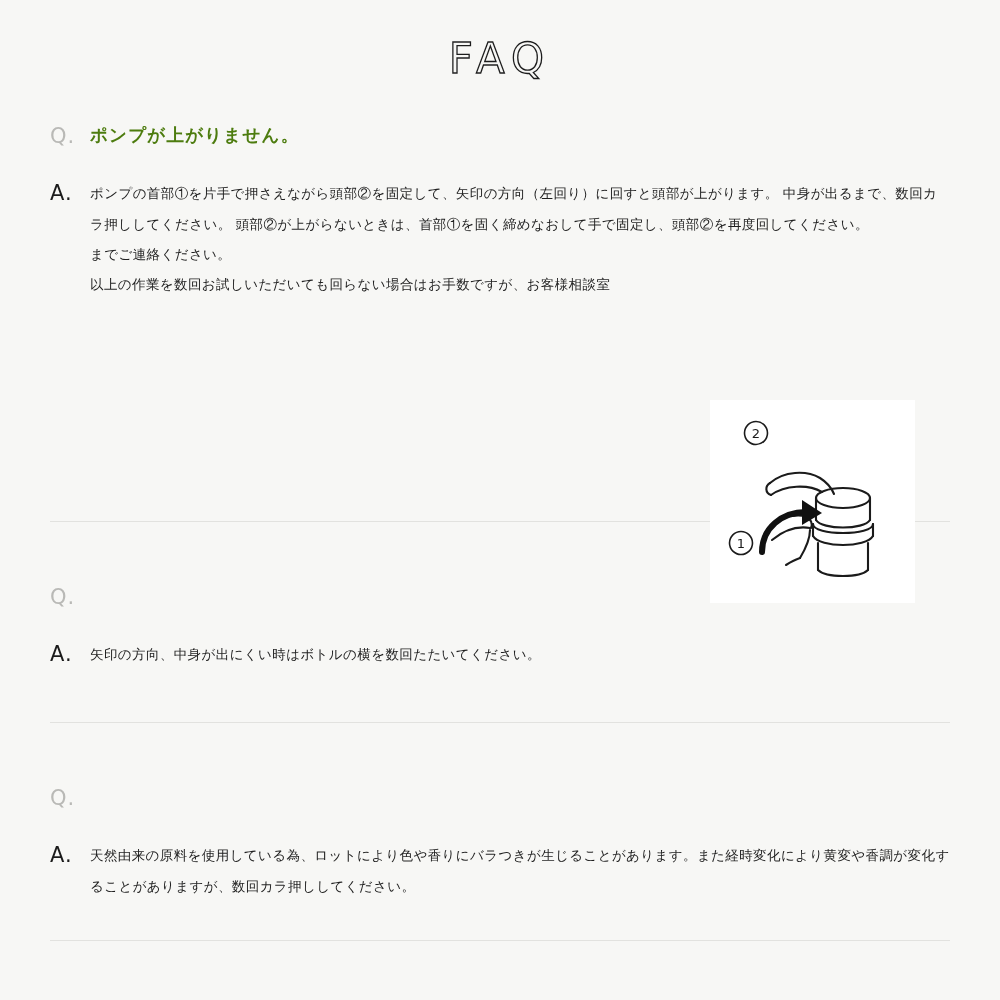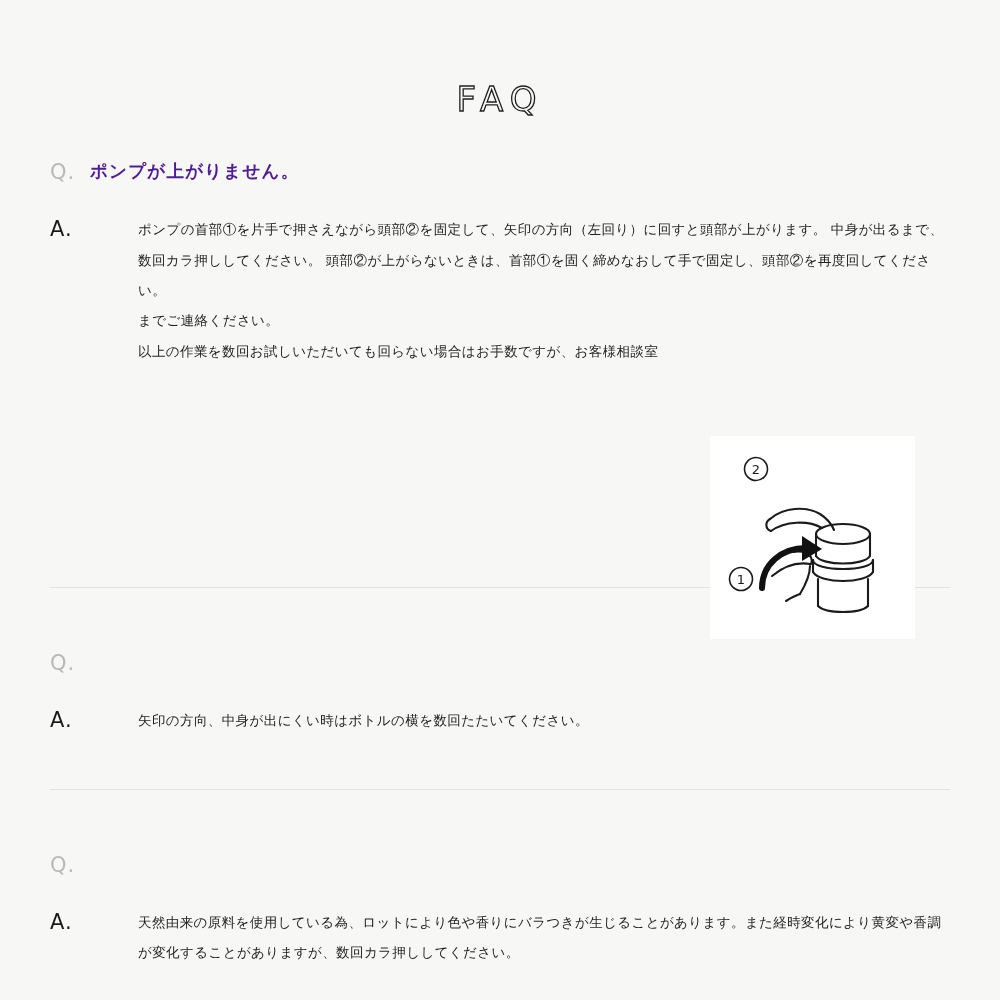--- a/index.html
+++ b/index.html
@@ -21,28 +21,27 @@
     box-sizing: border-box;
   }
   
   .title-wrap {
     text-align: center;
     padding-top: 34px;
   }
   .faq-title {
     display: inline-block;
     font-family: "DejaVu Sans", sans-serif;
-    font-size: 34px;
+    font-size: 42px;
     letter-spacing: 7px;
     font-weight: 400;
     color: #f7f7f5;
     -webkit-text-stroke: 1.4px #1c1c1c;
     text-shadow:
       -1px 0 #1c1c1c, 1px 0 #1c1c1c, 0 -1px #1c1c1c, 0 1px #1c1c1c;
-    margin-top: 45px;
   }
   
   .faq-title {
     color: transparent;
     text-shadow: none;
   }
   
   .qa-list {
     margin-top: 40px;
   }
@@ -61,21 +60,21 @@
     letter-spacing: 1px;
     width: 40px;
     flex: 0 0 40px;
     line-height: 1.2;
     padding-top: 1px;
   }
   .q-text {
     font-size: 17.5px;
     font-weight: bold;
     letter-spacing: 1.2px;
-    color: #4c1d95;
+    color: #4d7c0f;
     line-height: 1.4;
   }
   .a-row {
     display: flex;
     align-items: flex-start;
     margin-top: 30px;
   }
   .a-mark {
     font-family: "DejaVu Sans", sans-serif;
     font-size: 21px;
@@ -85,21 +84,20 @@
     flex: 0 0 40px;
     line-height: 1.4;
     font-weight: 500;
   }
   .a-text {
     font-size: 13.5px;
     line-height: 2.25;
     color: #1f1f1f;
     letter-spacing: 0.4px;
     flex: 1 1 auto;
-    margin-left: 48px;
   }
   .a-text p {
     margin: 0;
   }
   .a-narrow {
     max-width: 610px;
   }
   .divider {
     height: 1px;
     background: #e2e2df;

